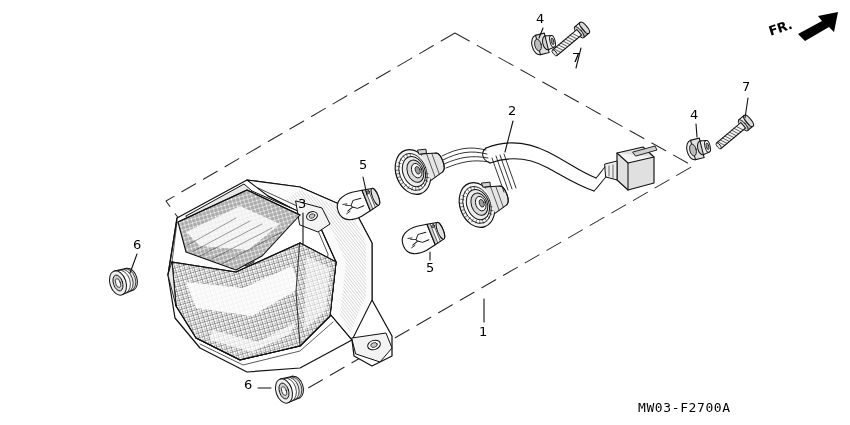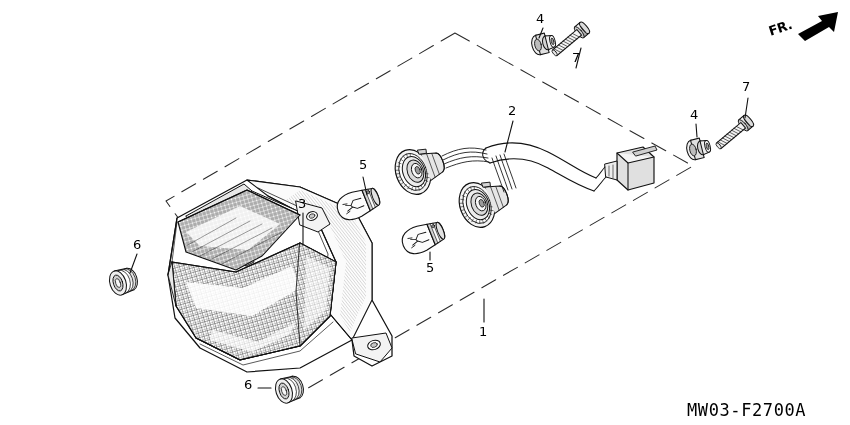--- a/index.html
+++ b/index.html
@@ -26,24 +26,24 @@
     position: absolute;
     font-family: "DejaVu Sans", sans-serif;
     font-size: 13px;
     font-weight: 400;
     color: #000000;
     line-height: 1;
     white-space: nowrap;
   }
   #partno {
     position: absolute;
-    left: 687px;
+    left: 638px;
     top: 400px;
     font-family: "DejaVu Sans Mono", monospace;
-    font-size: 17px;
+    font-size: 13px;
     letter-spacing: 0.6px;
     color: #000000;
     white-space: nowrap;
   }
   #frlabel {
     position: absolute;
     left: 769px;
     top: 24px;
     font-family: "DejaVu Sans", sans-serif;
     font-size: 13px;

